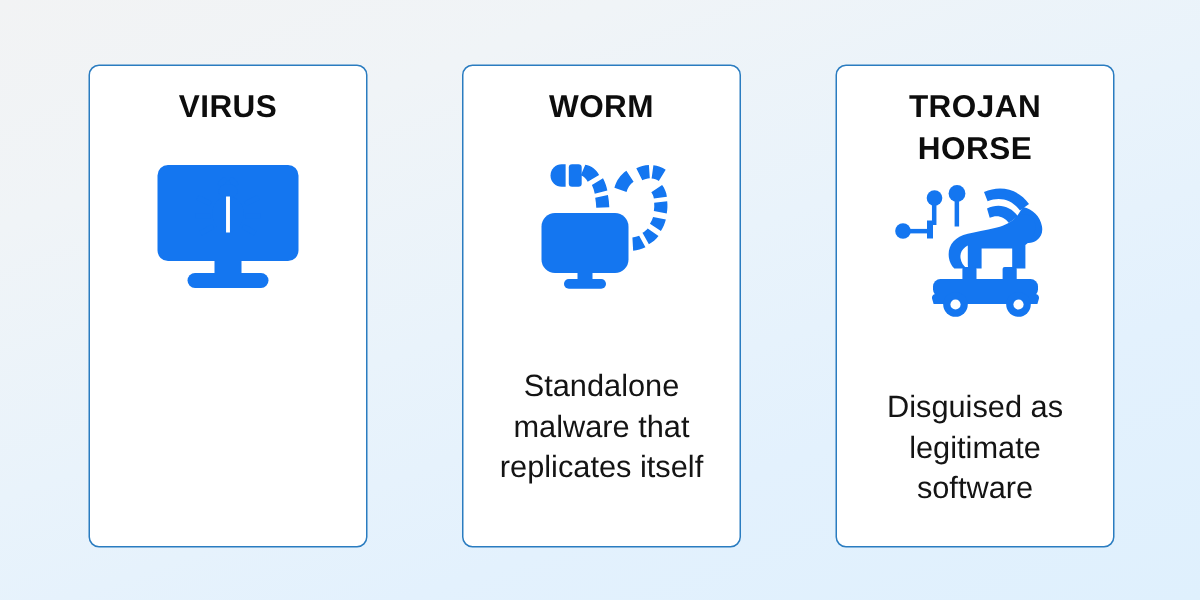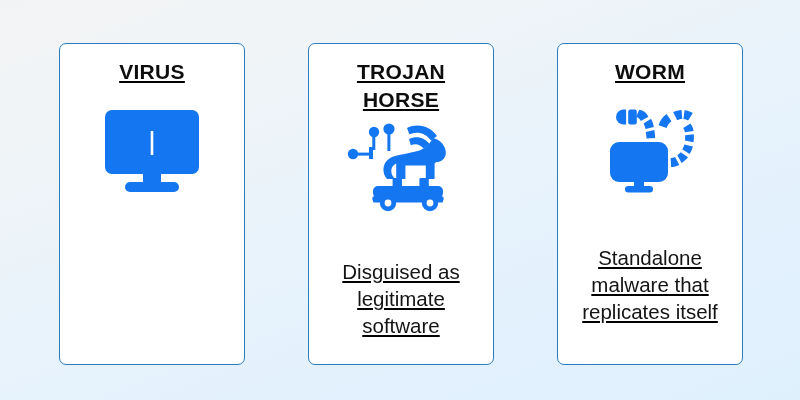--- a/index.html
+++ b/index.html
@@ -45,21 +45,20 @@
     width: 186px;
     height: 322px;
     background: #ffffff;
     border: 1.4px solid #2a7cc0;
     border-radius: 7px;
     display: flex;
     flex-direction: column;
     align-items: center;
     padding: 14px 10px 16px 10px;
     position: relative;
-    text-decoration: underline;
   }
 
   .card-title {
     font-size: 21px;
     font-weight: bold;
     color: #0d0d0d;
     letter-spacing: 0.3px;
     text-align: center;
     line-height: 28px;
     margin: 0;
@@ -134,20 +133,58 @@
           <path fill="#1476f0" d="M37.6 43.4 l-8.6 4.6 1.6 3 8.4 -4.6 z"></path>
 
           <path fill="#1476f0" d="M58.6 28.5 l9 -4.4 1.5 3 -8.6 4.2 z"></path>
           <path fill="#1476f0" d="M59.6 36.3 h10.2 v3.3 h-10.2 z"></path>
           <path fill="#1476f0" d="M58.4 43.4 l8.6 4.6 -1.6 3 -8.4 -4.6 z"></path>
         </svg>
       </div>
 
     </div>
 
+    <div class="card card--worm">
+      <div class="card-title">WORM</div>
+
+      <div class="card-icon">
+        <svg width="96" height="92" viewBox="0 0 96 92" aria-hidden="true">
+          <g fill="#1476f0">
+
+            <path d="M14 15 a7.5 7.5 0 0 1 7.5 -7.5 h2.6 v15 h-2.6 a7.5 7.5 0 0 1 -7.5 -7.5 z"></path>
+
+            <rect x="26.2" y="7.5" width="8.6" height="15" rx="2.2"></rect>
+            <path d="M37.2 7.8 c4.2 0.7 7.4 3.2 9.2 6.9 l-7.6 4.4 c-1.1 -2.2 -2.6 -3.6 -4.6 -4.3 z"></path>
+            <path d="M41.6 21.4 l7.4 -4.6 c1.4 2.6 2.3 5.3 2.9 8.2 l-8.4 2.1 c-0.4 -2 -1 -3.9 -1.9 -5.7 z"></path>
+            <path d="M43.8 29.9 l8.5 -1.9 c0.5 2.7 0.8 5.3 0.9 8.1 l-8.7 0.4 c-0.1 -2.3 -0.3 -4.4 -0.7 -6.6 z"></path>
+
+            <path d="M56.6 23.2 c1.3 -4.6 4 -8.6 8 -11.3 l4.8 7.3 c-2.4 1.7 -4 4 -4.7 6.8 z"></path>
+            <path d="M71.2 10.2 c2.6 -1.3 5.4 -2 8.4 -2.2 l0.6 8.8 c-1.8 0.1 -3.4 0.6 -5 1.4 z"></path>
+            <path d="M82.6 8.2 c3 0.3 5.7 1.3 8.2 2.9 l-4.6 7.5 c-1.4 -0.9 -3 -1.4 -4.8 -1.6 z"></path>
+
+            <path d="M88.4 21.4 c1.7 2.2 2.8 4.8 3.2 7.7 l-8.7 1.2 c-0.2 -1.6 -0.8 -3 -1.7 -4.2 z"></path>
+            <path d="M83.1 33.2 l8.7 -1 c0.3 2.8 0.2 5.4 -0.3 8.1 l-8.6 -1.7 c0.3 -1.8 0.4 -3.6 0.2 -5.4 z"></path>
+            <path d="M82.4 42.6 l8.5 1.8 c-0.7 2.8 -1.8 5.3 -3.3 7.6 l-7.3 -4.8 c0.9 -1.4 1.6 -2.9 2.1 -4.6 z"></path>
+            <path d="M78.8 50.3 l7.2 5 c-1.8 2.3 -3.9 4.1 -6.4 5.6 l-4.3 -7.7 c1.4 -0.8 2.6 -1.8 3.5 -2.9 z"></path>
+            <path d="M73.1 55.1 l4.2 7.8 c-2.6 1.3 -5.3 2 -8.2 2.2 l-0.5 -8.8 c1.6 -0.2 3.1 -0.6 4.5 -1.2 z"></path>
+
+            <rect x="8" y="40" width="58" height="40" rx="9"></rect>
+
+            <rect x="32" y="79" width="10" height="6"></rect>
+
+            <rect x="23" y="84" width="28" height="6.5" rx="3.2"></rect>
+          </g>
+        </svg>
+      </div>
+
+      <div class="card-desc">Standalone
+malware that
+replicates itself</div>
+    </div>
+
     <div class="card card--trojan">
       <div class="card-title">TROJAN
 HORSE</div>
 
       <div class="card-icon">
         <svg width="112" height="92" viewBox="0 0 112 92" aria-hidden="true">
           <g fill="#1476f0">
 
             <circle cx="29" cy="12" r="5.2"></circle>
             <rect x="27.3" y="14" width="3" height="16"></rect>
@@ -180,52 +217,14 @@
           <circle cx="43" cy="83" r="3.4" fill="#ffffff"></circle>
           <circle cx="85" cy="83" r="3.4" fill="#ffffff"></circle>
         </svg>
       </div>
 
       <div class="card-desc">Disguised as
 legitimate
 software</div>
     </div>
 
-    <div class="card card--worm">
-      <div class="card-title">WORM</div>
-
-      <div class="card-icon">
-        <svg width="96" height="92" viewBox="0 0 96 92" aria-hidden="true">
-          <g fill="#1476f0">
-
-            <path d="M14 15 a7.5 7.5 0 0 1 7.5 -7.5 h2.6 v15 h-2.6 a7.5 7.5 0 0 1 -7.5 -7.5 z"></path>
-
-            <rect x="26.2" y="7.5" width="8.6" height="15" rx="2.2"></rect>
-            <path d="M37.2 7.8 c4.2 0.7 7.4 3.2 9.2 6.9 l-7.6 4.4 c-1.1 -2.2 -2.6 -3.6 -4.6 -4.3 z"></path>
-            <path d="M41.6 21.4 l7.4 -4.6 c1.4 2.6 2.3 5.3 2.9 8.2 l-8.4 2.1 c-0.4 -2 -1 -3.9 -1.9 -5.7 z"></path>
-            <path d="M43.8 29.9 l8.5 -1.9 c0.5 2.7 0.8 5.3 0.9 8.1 l-8.7 0.4 c-0.1 -2.3 -0.3 -4.4 -0.7 -6.6 z"></path>
-
-            <path d="M56.6 23.2 c1.3 -4.6 4 -8.6 8 -11.3 l4.8 7.3 c-2.4 1.7 -4 4 -4.7 6.8 z"></path>
-            <path d="M71.2 10.2 c2.6 -1.3 5.4 -2 8.4 -2.2 l0.6 8.8 c-1.8 0.1 -3.4 0.6 -5 1.4 z"></path>
-            <path d="M82.6 8.2 c3 0.3 5.7 1.3 8.2 2.9 l-4.6 7.5 c-1.4 -0.9 -3 -1.4 -4.8 -1.6 z"></path>
-
-            <path d="M88.4 21.4 c1.7 2.2 2.8 4.8 3.2 7.7 l-8.7 1.2 c-0.2 -1.6 -0.8 -3 -1.7 -4.2 z"></path>
-            <path d="M83.1 33.2 l8.7 -1 c0.3 2.8 0.2 5.4 -0.3 8.1 l-8.6 -1.7 c0.3 -1.8 0.4 -3.6 0.2 -5.4 z"></path>
-            <path d="M82.4 42.6 l8.5 1.8 c-0.7 2.8 -1.8 5.3 -3.3 7.6 l-7.3 -4.8 c0.9 -1.4 1.6 -2.9 2.1 -4.6 z"></path>
-            <path d="M78.8 50.3 l7.2 5 c-1.8 2.3 -3.9 4.1 -6.4 5.6 l-4.3 -7.7 c1.4 -0.8 2.6 -1.8 3.5 -2.9 z"></path>
-            <path d="M73.1 55.1 l4.2 7.8 c-2.6 1.3 -5.3 2 -8.2 2.2 l-0.5 -8.8 c1.6 -0.2 3.1 -0.6 4.5 -1.2 z"></path>
-
-            <rect x="8" y="40" width="58" height="40" rx="9"></rect>
-
-            <rect x="32" y="79" width="10" height="6"></rect>
-
-            <rect x="23" y="84" width="28" height="6.5" rx="3.2"></rect>
-          </g>
-        </svg>
-      </div>
-
-      <div class="card-desc">Standalone
-malware that
-replicates itself</div>
-    </div>
-
   </div>
 </div>
 
 </body></html>

